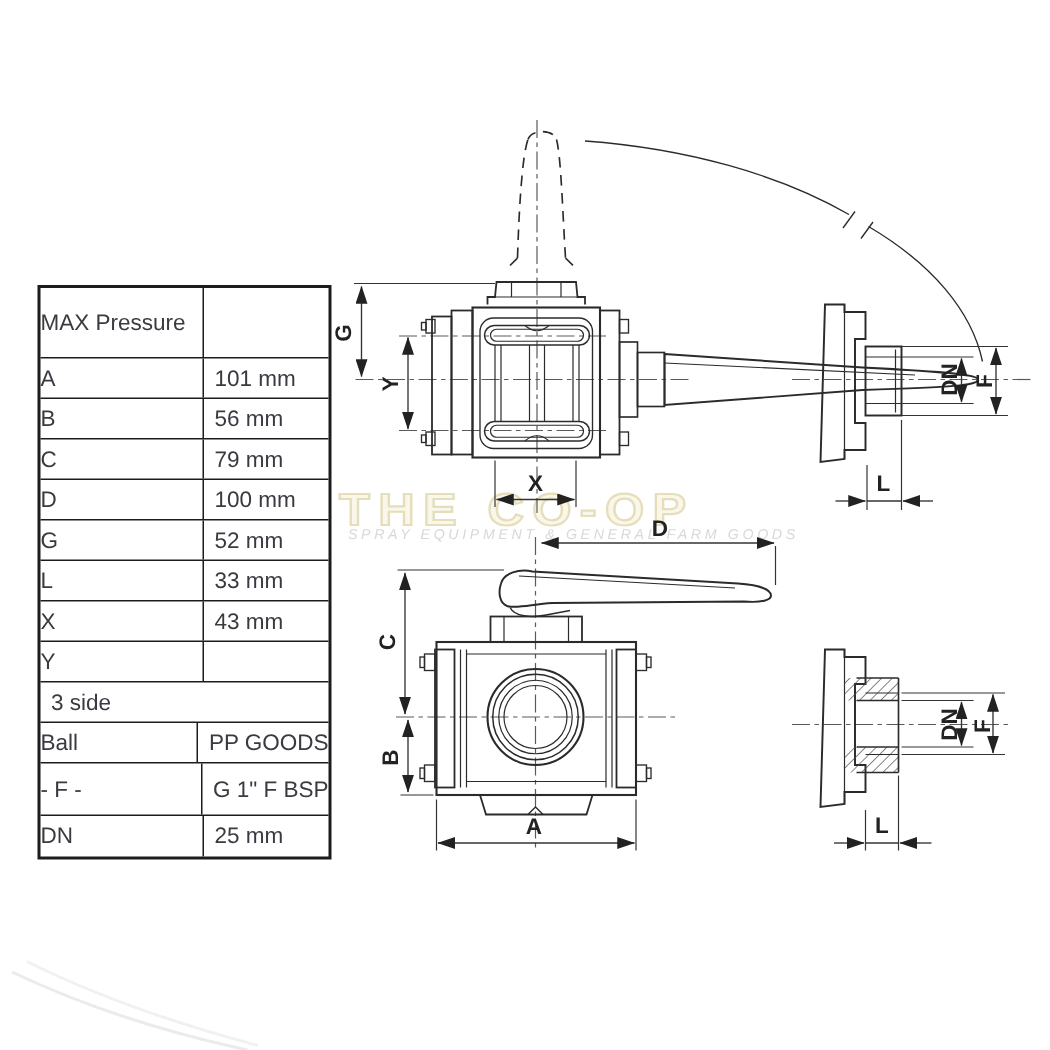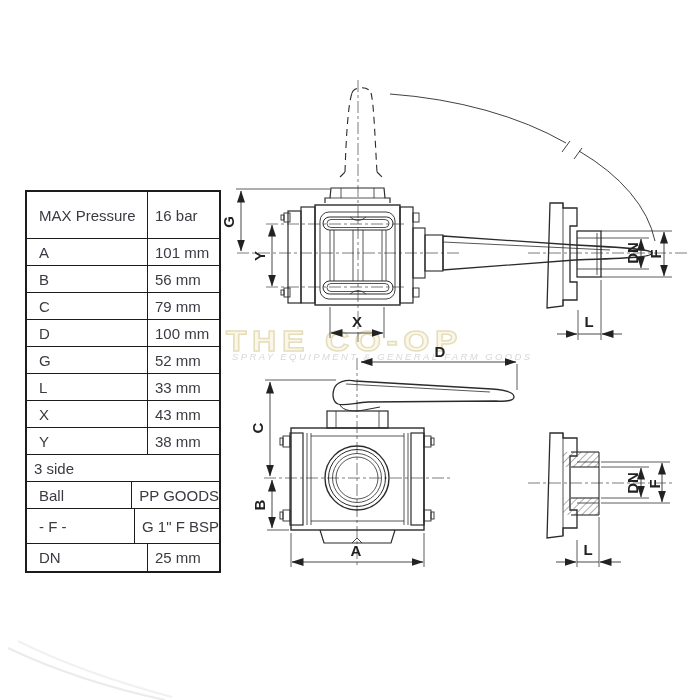--- a/index.html
+++ b/index.html
@@ -5,21 +5,21 @@
   html,body{margin:0;padding:0;background:#fff;}
   #stage{position:relative;width:700px;height:700px;background:#ffffff;overflow:hidden;
          font-family:"Liberation Sans",sans-serif;}
   
   .spec-table{position:absolute;left:25px;top:190px;width:192px;
               border:2px solid #1c1c1c;display:flex;flex-direction:column;z-index:3;background:#fff;}
   .trow{display:flex;border-bottom:1.6px solid #1c1c1c;}
   .trow:last-child{border-bottom:none;}
   .h-lg{height:46px;} .h-sm{height:26px;} .h-md{height:34px;} .h-dn{height:27px;}
   .cl{width:108px;border-right:1.6px solid #1c1c1c;display:flex;align-items:center;
-      padding-left:12px;font-size:15px;font-weight:500;color:#3a3a42;white-space:nowrap;}
+      padding-left:0;font-size:15px;font-weight:500;color:#3a3a42;white-space:nowrap;}
   .cv{flex:1;display:flex;align-items:center;padding-left:7px;font-size:15px;
       font-weight:500;color:#3a3a42;white-space:nowrap;}
   
   .wm-title{position:absolute;left:226px;top:324px;z-index:1;font-size:30px;font-weight:800;
             letter-spacing:5px;white-space:nowrap;color:#faf7ea;
             -webkit-text-stroke:1.4px #e4deba;transform:scaleX(1.12);transform-origin:left top;}
   .wm-tag{position:absolute;left:232px;top:351px;z-index:1;font-size:9.5px;font-style:italic;
           font-weight:400;letter-spacing:2.4px;color:#d8d8d8;white-space:nowrap;}
   
   svg.drawing{position:absolute;left:0;top:0;z-index:2;}
@@ -29,21 +29,20 @@
 <body>
 
 <div id="stage">
 
   <div class="wm-title">THE CO-OP</div>
   <div class="wm-tag">SPRAY EQUIPMENT &amp; GENERAL FARM GOODS</div>
 
   <div class="spec-table">
     <div class="trow h-lg">
         <div class="cl">MAX Pressure</div>
-        <div class="cv">16 bar</div>
       </div>
     <div class="trow h-sm">
         <div class="cl">A</div>
         <div class="cv">101 mm</div>
       </div>
     <div class="trow h-sm">
         <div class="cl">B</div>
         <div class="cv">56 mm</div>
       </div>
     <div class="trow h-sm">
@@ -61,21 +60,20 @@
     <div class="trow h-sm">
         <div class="cl">L</div>
         <div class="cv">33 mm</div>
       </div>
     <div class="trow h-sm">
         <div class="cl">X</div>
         <div class="cv">43 mm</div>
       </div>
     <div class="trow h-sm">
         <div class="cl">Y</div>
-        <div class="cv">38 mm</div>
       </div>
     <div class="trow h-sm">
         <div class="cv">3 side</div>
       </div>
     <div class="trow h-sm">
         <div class="cl">Ball</div>
         <div class="cv">PP GOODS</div>
       </div>
     <div class="trow h-md">
         <div class="cl">- F -</div>

